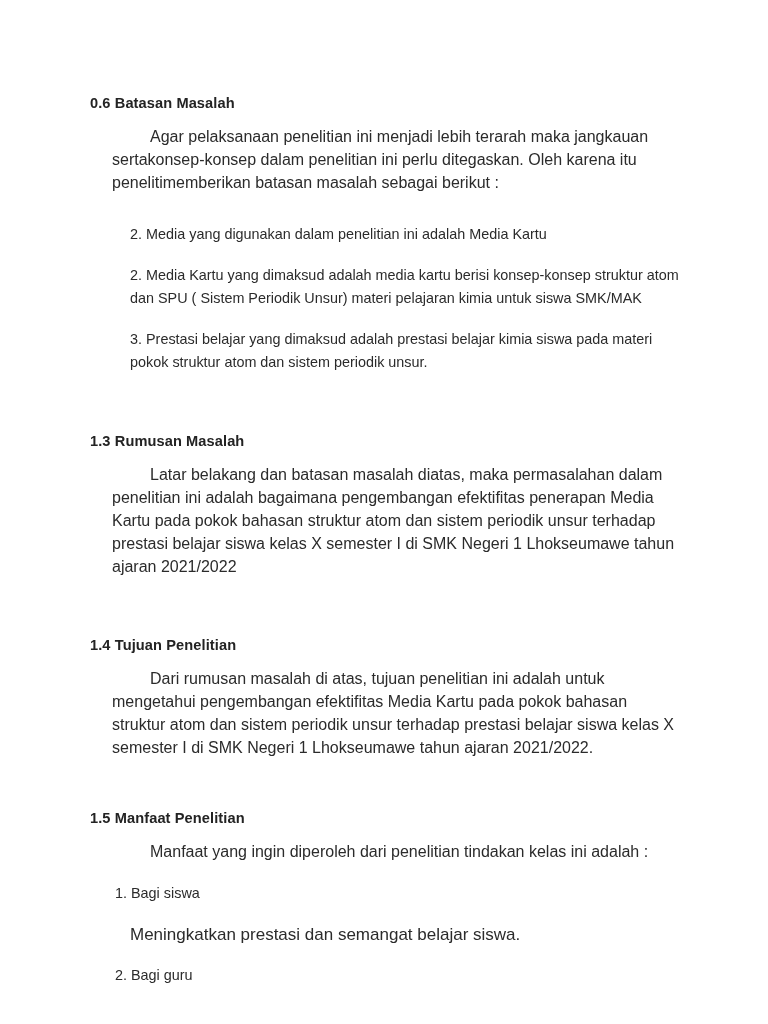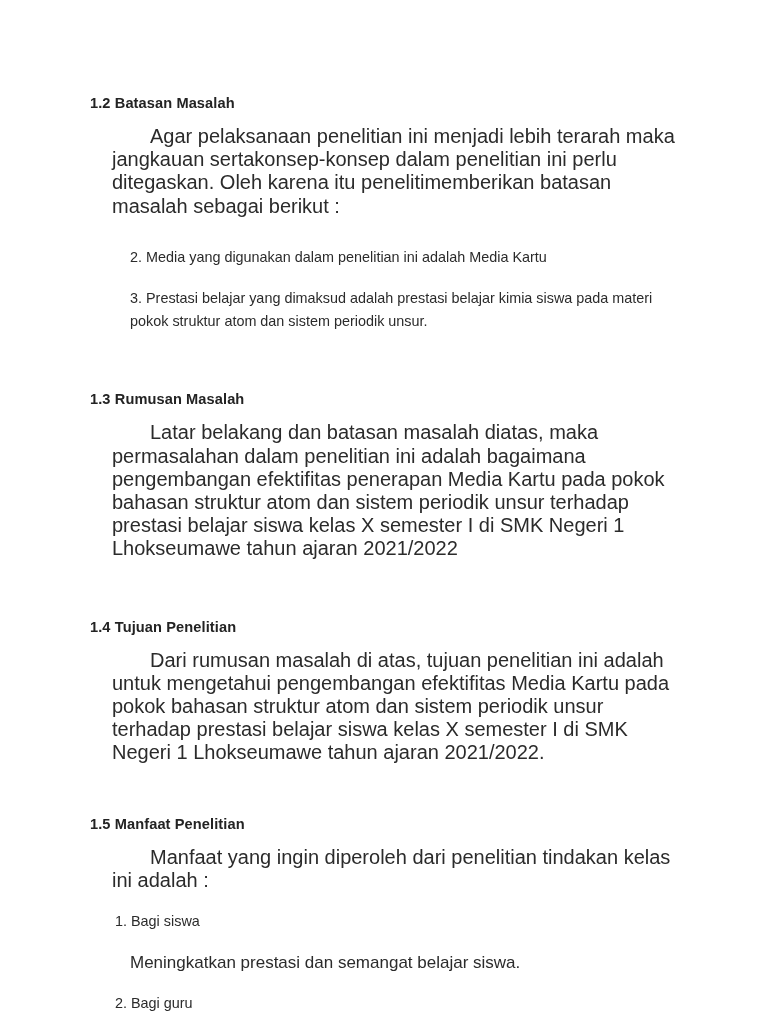--- a/index.html
+++ b/index.html
@@ -32,21 +32,21 @@
     font-size: 14.6px;
     line-height: 22px;
     font-weight: 600;
     color: #232323;
     letter-spacing: 0.1px;
     margin: 0 0 11px 0;
     white-space: nowrap;
   }
 
   .body-para {
-    font-size: 20px;
+    font-size: 16px;
     line-height: 23.2px;
     color: #2b2b2b;
     margin: 0;
     padding-left: 22px;
     text-indent: 38px;
     text-align: left;
   }
 
   .list {
     margin: 0;
@@ -78,25 +78,26 @@
   .gap-section-sm { height: 48px; }
   .gap-list { height: 10px; }
 </style>
 </head>
 <body>
 
 <div class="page">
   <div class="content">
 
     <div class="section">
-      <div class="heading">1.2 Batasan Masalah</div>
+      <div class="heading">0.6 Batasan Masalah</div>
       <p class="body-para">Agar pelaksanaan penelitian ini menjadi lebih terarah maka jangkauan sertakonsep-konsep dalam penelitian ini perlu ditegaskan. Oleh karena itu penelitimemberikan batasan masalah sebagai berikut :</p>
       <div class="gap-list"></div>
       <ul class="list">
         <li class="list-item">2. Media yang digunakan dalam penelitian ini adalah Media Kartu</li>
+        <li class="list-item">2. Media Kartu yang dimaksud adalah media kartu berisi konsep-konsep struktur atom dan SPU ( Sistem Periodik Unsur) materi pelajaran kimia untuk siswa SMK/MAK</li>
         <li class="list-item">3. Prestasi belajar yang dimaksud adalah prestasi belajar kimia siswa pada materi pokok struktur atom dan sistem periodik unsur.</li>
       </ul>
     </div>
 
     <div class="gap-section"></div>
 
     <div class="section">
       <div class="heading">1.3 Rumusan Masalah</div>
       <p class="body-para">Latar belakang dan batasan masalah diatas, maka permasalahan dalam penelitian ini adalah bagaimana pengembangan efektifitas penerapan Media Kartu pada pokok bahasan struktur atom dan sistem periodik unsur terhadap prestasi belajar siswa kelas X semester I di SMK Negeri 1 Lhokseumawe tahun ajaran 2021/2022</p>
     </div>

